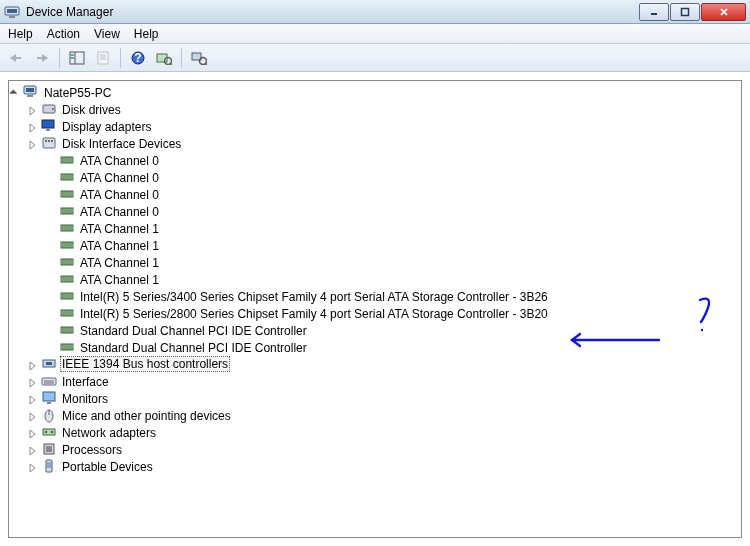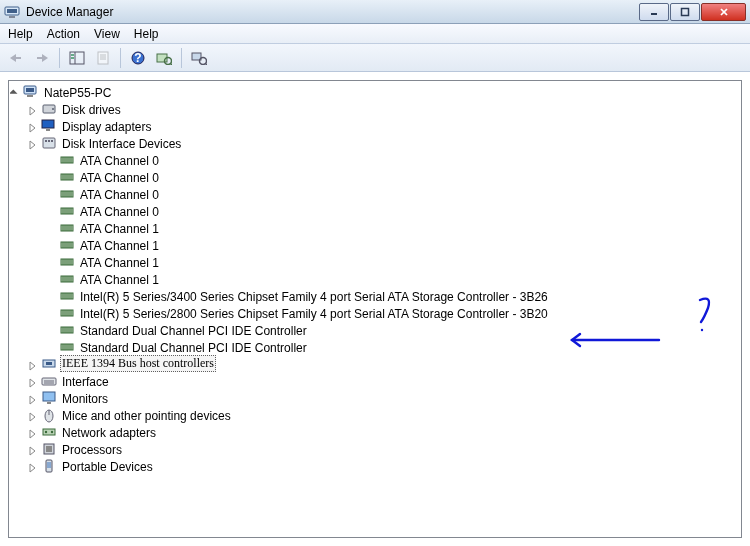--- a/index.html
+++ b/index.html
@@ -26,21 +26,21 @@
 
 
 .treewrap { position: absolute; top: 80px; left: 8px; right: 8px; bottom: 8px; border: 1px solid #828790; background: #fff; overflow-y: scroll; padding-top: 2px; }
 .tree ul { list-style: none; padding-left: 0; }
 .tree li { white-space: nowrap; }
 .row { display: flex; align-items: flex-end; height: 17px; }
 .expander { width: 12px; height: 12px; display: inline-flex; align-items: center; justify-content: center; margin-right: 0px; }
 .expander svg { display: block; }
 .nicon { width: 16px; height: 16px; margin: 0 3px 0 2px; display: inline-flex; align-items: center; justify-content: center; }
 .nlabel { padding: 0 2px; }
-.nlabel.selected { border: 1px dotted #606060; background: #f5f5f5; padding: 0 1px; font-family: Liberation Serif, serif; }
+.nlabel.selected { border: 1px dotted #606060; background: #f5f5f5; padding: 0 1px; }
 .indent { display: inline-block; }
 
 
 .arrow-annot { position: absolute; pointer-events: none; }
 
 
 .treewrap::-webkit-scrollbar { width: 17px; }
 .treewrap::-webkit-scrollbar-track { background: #f0f0f0; border-left: 1px solid #d0d0d0; }
 .treewrap::-webkit-scrollbar-thumb { background: linear-gradient(90deg,#e8eef6,#c6d6ea); border: 1px solid #9ab; border-radius: 2px; }
 .treewrap::-webkit-scrollbar-button { height: 17px; background: #e8eef6; border: 1px solid #9ab; }

